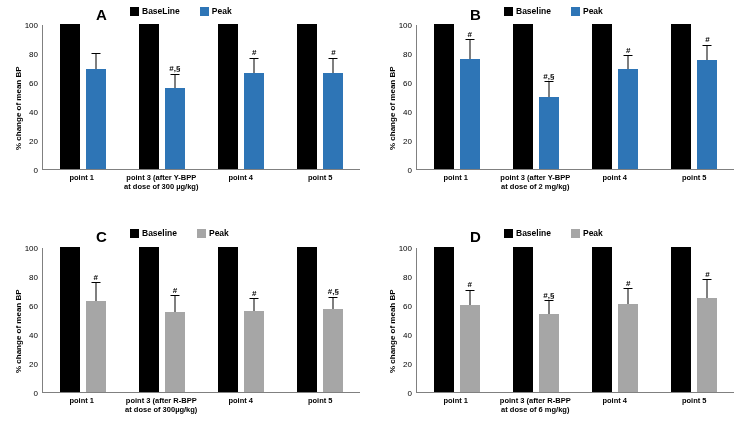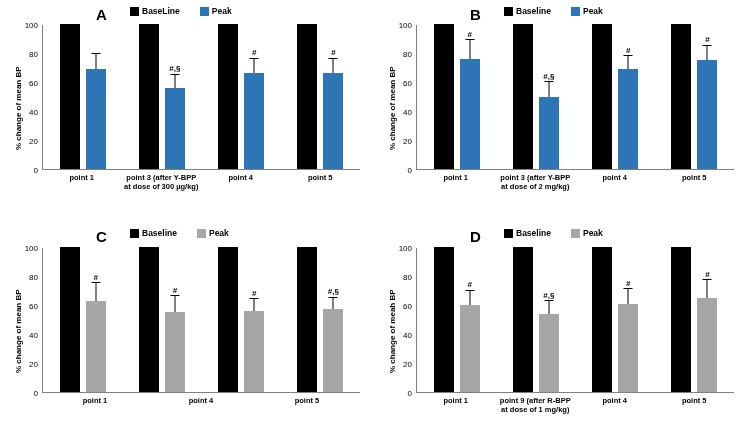--- a/index.html
+++ b/index.html
@@ -367,20 +367,21 @@
             <div class="errcap" style="bottom:calc(100% + 11.6px);"></div>
             <div class="sig" style="bottom:calc(100% + 13px);">#,§</div>
           </div>
         </div>
 
       </div>
     </div>
 
     <div class="xlabels" style="left:42px;top:179px;width:318px;">
       <div class="xlabel">point 1</div>
+      <div class="xlabel">point 3 (after R-BPP at dose of 300µg/kg)</div>
       <div class="xlabel">point 4</div>
       <div class="xlabel">point 5</div>
     </div>
   </div>
 
   <div class="panel">
     <div class="panel-letter" style="left:96px;top:10px;">D</div>
     <div class="legend" style="left:130px;top:10px;">
       <span class="item">
         <span class="swatch" style="background:#000000"></span>
@@ -452,19 +453,19 @@
             <div class="errcap" style="bottom:calc(100% + 17.4px);"></div>
             <div class="sig" style="bottom:calc(100% + 19px);">#</div>
           </div>
         </div>
 
       </div>
     </div>
 
     <div class="xlabels" style="left:42px;top:179px;width:318px;">
       <div class="xlabel">point 1</div>
-      <div class="xlabel">point 9 (after R-BPP at dose of 1 mg/kg)</div>
+      <div class="xlabel">point 3 (after R-BPP at dose of 6 mg/kg)</div>
       <div class="xlabel">point 4</div>
       <div class="xlabel">point 5</div>
     </div>
   </div>
 
 </div>
 
 </body></html>

